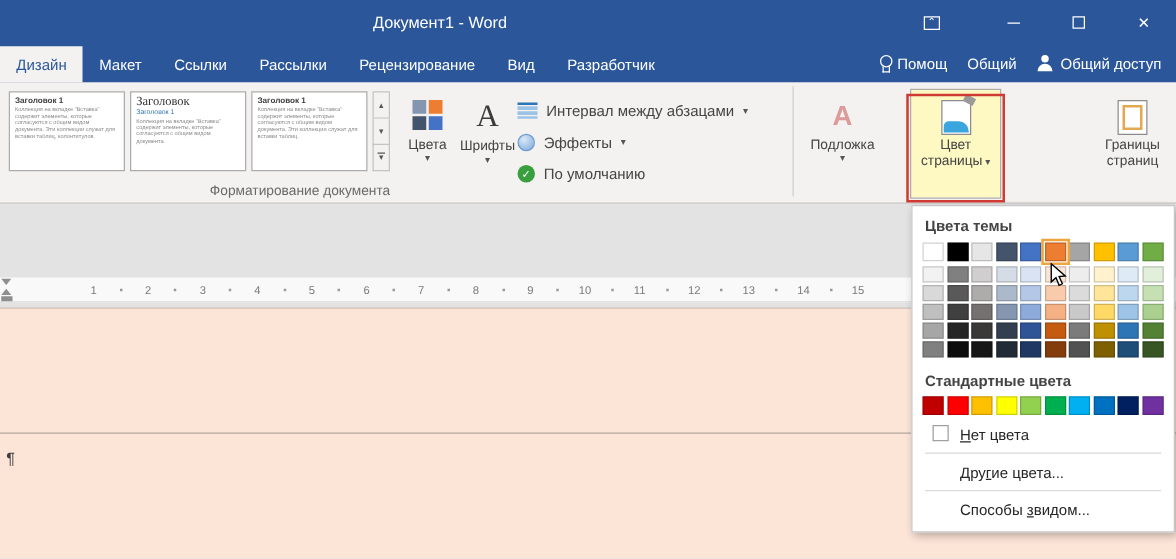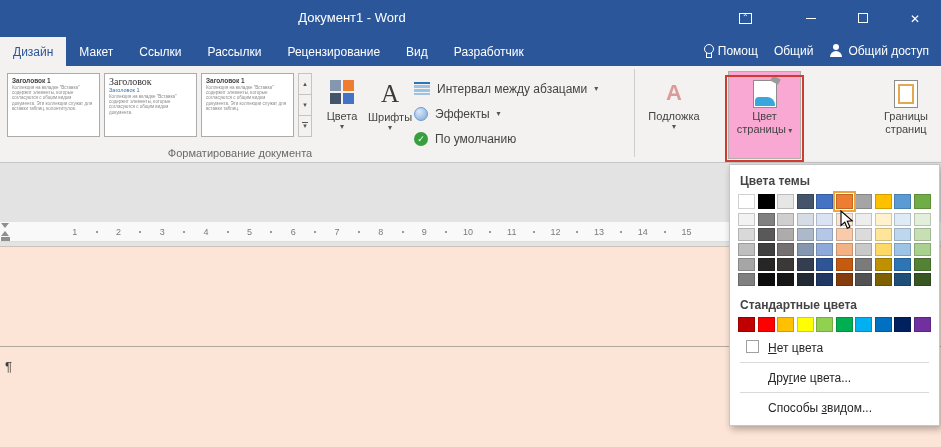--- a/index.html
+++ b/index.html
@@ -68,21 +68,21 @@
   .pspace-icon i { display:block; height:2.5px; background:#9cc3e6; }
   .pspace-icon i:first-child { background:#2e75b6; }
   .effects-icon { width:14px; height:14px; border-radius:50%; background: radial-gradient(circle at 35% 30%, #d9e9f7, #7da7d9); border:1px solid #6b9bd2; }
   .default-icon { width:14px; height:14px; border-radius:50%; background:#399e3e; color:#fff; font-size:9px; line-height:14px; text-align:center; }
   .default-icon::before { content:"\2713"; }
 
   .group-label { position:absolute; left:240px; bottom:3px; transform:translateX(-50%); font-size:11px; color:#6a6a6a; white-space:nowrap; }
   .rib-sep { position:absolute; left:634px; top:3px; height:88px; width:1px; background:#d0cecb; }
 
   .watermark-icon { font-size:22px; line-height:26px; font-weight:bold; color:#dc9a9a; margin-bottom:4px; }
-  .pagecolor-btn { background:#f9a8d4; outline:1px solid #b0aeab; }
+  .pagecolor-btn { background:#fef9c3; outline:1px solid #b0aeab; }
   .pagecolor-icon { position:relative; width:24px; height:28px; background:#fff; border:1px solid #8c8c8c; margin-bottom:2px; }
   .pagecolor-icon::before { content:""; position:absolute; left:1px; right:1px; bottom:1px; height:9px; background:#3aa6dd; border-radius:4px 8px 0 0; }
   .pagecolor-icon::after { content:""; position:absolute; right:-4px; top:-4px; width:9px; height:6px; background:#9a9a9a; transform:rotate(28deg); }
   .pageborders-icon { width:24px; height:28px; background:#fff; border:1px solid #8c8c8c; margin-bottom:2px; position:relative; }
   .pageborders-icon::before { content:""; position:absolute; left:3px; top:3px; right:3px; bottom:3px; border:2.5px solid #e3a852; }
 
   .annotation-box { position:absolute; left:725px; top:75px; width:79px; height:87px; border:2px solid var(--annotation,#cf3a32); z-index:50; pointer-events:none; }
 
   
   .docarea { position:absolute; left:0; top:164px; width:100%; height:283px; background:#e3e3e3; }

